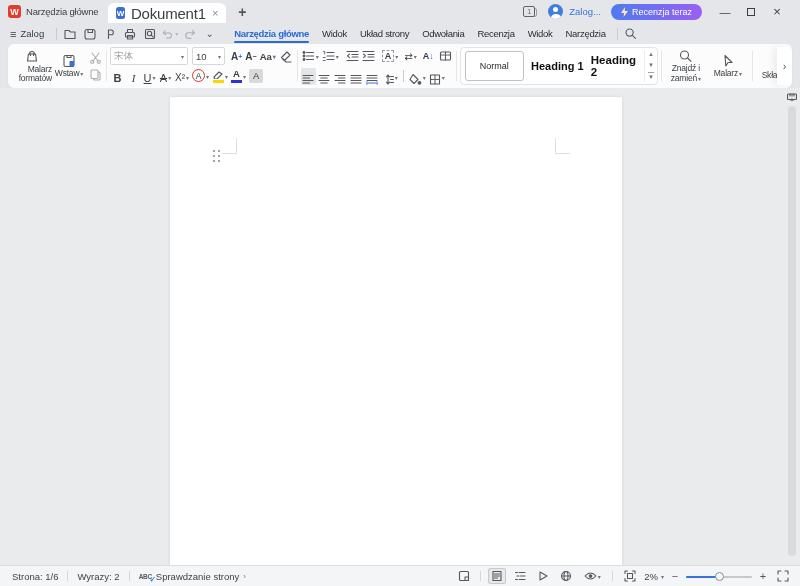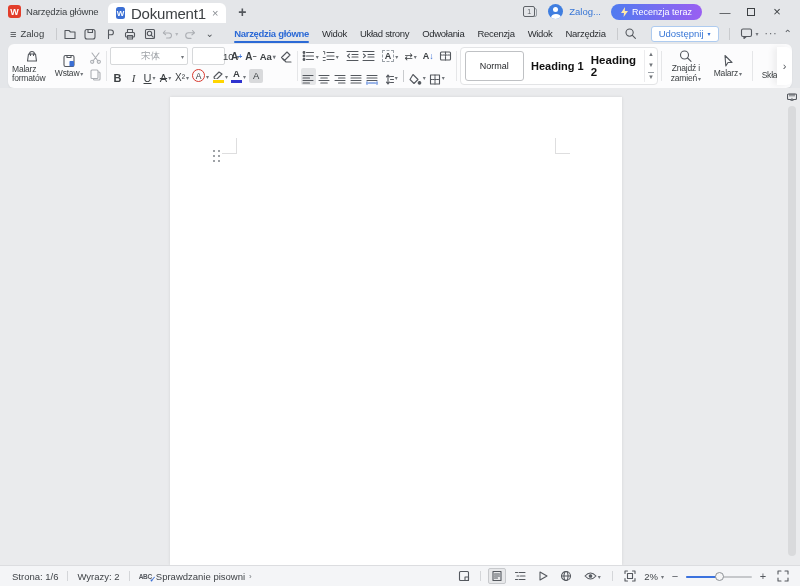--- a/index.html
+++ b/index.html
@@ -43,27 +43,27 @@
   .navtab.active { color:#2c6ad6; font-weight:bold; }
   .navtab.active::after { content:""; position:absolute; left:2px; right:2px; bottom:-1px; height:2px; background:#2c6ad6; border-radius:1px; }
   #menubar .right { margin-left:auto; display:flex; align-items:center; gap:6px; padding-right:8px; }
   .share-btn { height:16px; border:1px solid #aecbef; border-radius:3px; background:#fff; color:#3776d6; font-size:9.5px; display:flex; align-items:center; gap:3px; padding:0 7px; cursor:pointer; }
   .mini { font-size:10px; color:#53575c; cursor:pointer; }
 
   
   #ribbon { position:absolute; top:44px; left:8px; width:784px; height:44px; background:#fcfcfd; border-radius:6px; box-shadow:0 1px 2px rgba(0,0,0,0.05); display:flex; align-items:center; padding:3px 4px; }
   .rdiv { width:1px; height:30px; background:#e5e6e8; margin:0 3px; flex:none; }
   .bigbtn { width:40px; height:38px; display:flex; flex-direction:column; align-items:center; justify-content:center; gap:1px; border-radius:3px; cursor:pointer; flex:none; }
-  .bigbtn .t { font-size:8.5px; color:#3c4043; line-height:9px; text-align:left; letter-spacing:-0.2px; white-space:nowrap; }
+  .bigbtn .t { font-size:8.5px; color:#3c4043; line-height:9px; text-align:right; letter-spacing:-0.2px; white-space:nowrap; }
   .smstack { display:flex; flex-direction:column; gap:2px; margin-left:1px; }
   .smstack .icn { width:16px; height:15px; display:flex; align-items:center; justify-content:center; cursor:pointer; }
   .grp { display:flex; flex-direction:column; gap:2px; justify-content:center; flex:none; }
   .rrow { display:flex; align-items:center; gap:1px; height:18px; }
   .combo { height:18px; border:1px solid #d6d8da; border-radius:2px; background:#fff; display:flex; align-items:center; font-size:9.5px; padding:0 3px; gap:2px; cursor:pointer; }
-  .combo .val { flex:1;margin-left:27px; }
+  .combo .val { flex:1; }
   .fname { width:78px; color:#9b9fa4; }
   .fsize { width:33px; margin-left:3px; color:#3c4043; }
   .tbtn { min-width:15px; height:17px; display:flex; align-items:end; justify-content:center; font-size:11px; color:#3c4043; cursor:pointer; padding:0 1px; line-height:14px; position:relative; }
   .tbtn.sel { background:#e4e5e7; border-radius:2px; }
   .ibtn { height:17px; display:flex; align-items:center; justify-content:center; cursor:pointer; padding:0 1px; }
   .bold { font-weight:bold; }
   .ital { font-style:italic; font-family:"Liberation Serif", serif; }
   .undl { text-decoration:underline; }
   .strk { text-decoration:line-through; }
   .supx { font-size:10px; }
@@ -228,36 +228,20 @@
     <div class="navtab">Narzędzia</div>
   </div>
   <div class="vdiv" style="margin-left:9px;"></div>
   <div class="icn" style="display:flex;align-items:center;justify-content:center;width:18px;height:18px;">
     <svg class="i" width="13" height="13" viewBox="0 0 13 13">
         <circle cx="5.6" cy="5.6" r="3.6"></circle>
         <path d="M8.4,8.4 l3,3"></path>
       </svg>
   </div>
 
-  <div class="right">
-    <div class="share-btn">
-      <span>Udostępnij</span>
-      <span class="caret" style="color:#3776d6;">▾</span>
-    </div>
-    <div class="vdiv"></div>
-    <div class="flex" style="gap:2px;">
-      <svg class="i" width="13" height="13" viewBox="0 0 13 13">
-          <rect x="1.5" y="2" width="10" height="7.5" rx="1.5"></rect>
-          <path d="M4,9.5 v2 l2.3,-2"></path>
-        </svg>
-      <span class="caret">▾</span>
-    </div>
-    <span class="mini" style="letter-spacing:1px;">···</span>
-    <span class="mini">⌃</span>
-  </div>
 </div>
 
 <div id="ribbon">
 
   <div class="bigbtn">
     <svg class="i" width="16" height="15" viewBox="0 0 16 15">
         <path d="M5.5,5 a2.5,2.5 0 0 1 5,0"></path>
         <path d="M4.5,5 h7 l1,7 h-9 z"></path>
         <path d="M6.5,5 l0,1.5 M9.5,5 l0,1.5"></path>
       </svg>
@@ -534,21 +518,21 @@
 <div id="statusbar">
   <span>Strona: 1/6</span>
   <div class="sdiv"></div>
   <span>Wyrazy: 2</span>
   <div class="sdiv"></div>
   <div class="spell">
     <span class="abc">
       <span>ABC</span>
       <span class="chk">✓</span>
     </span>
-    <span>Sprawdzanie pisowni</span>
+    <span>Sprawdzanie strony</span>
     <span class="plus">›</span>
   </div>
 
   <div class="right">
     <div class="sicn">
       <svg class="i" width="12" height="12" viewBox="0 0 12 12">
           <rect x="1.5" y="1.5" width="9" height="9" rx="1"></rect>
           <path d="M7,7 h3.5 v3.5 h-3.5 z"></path>
         </svg>
     </div>

